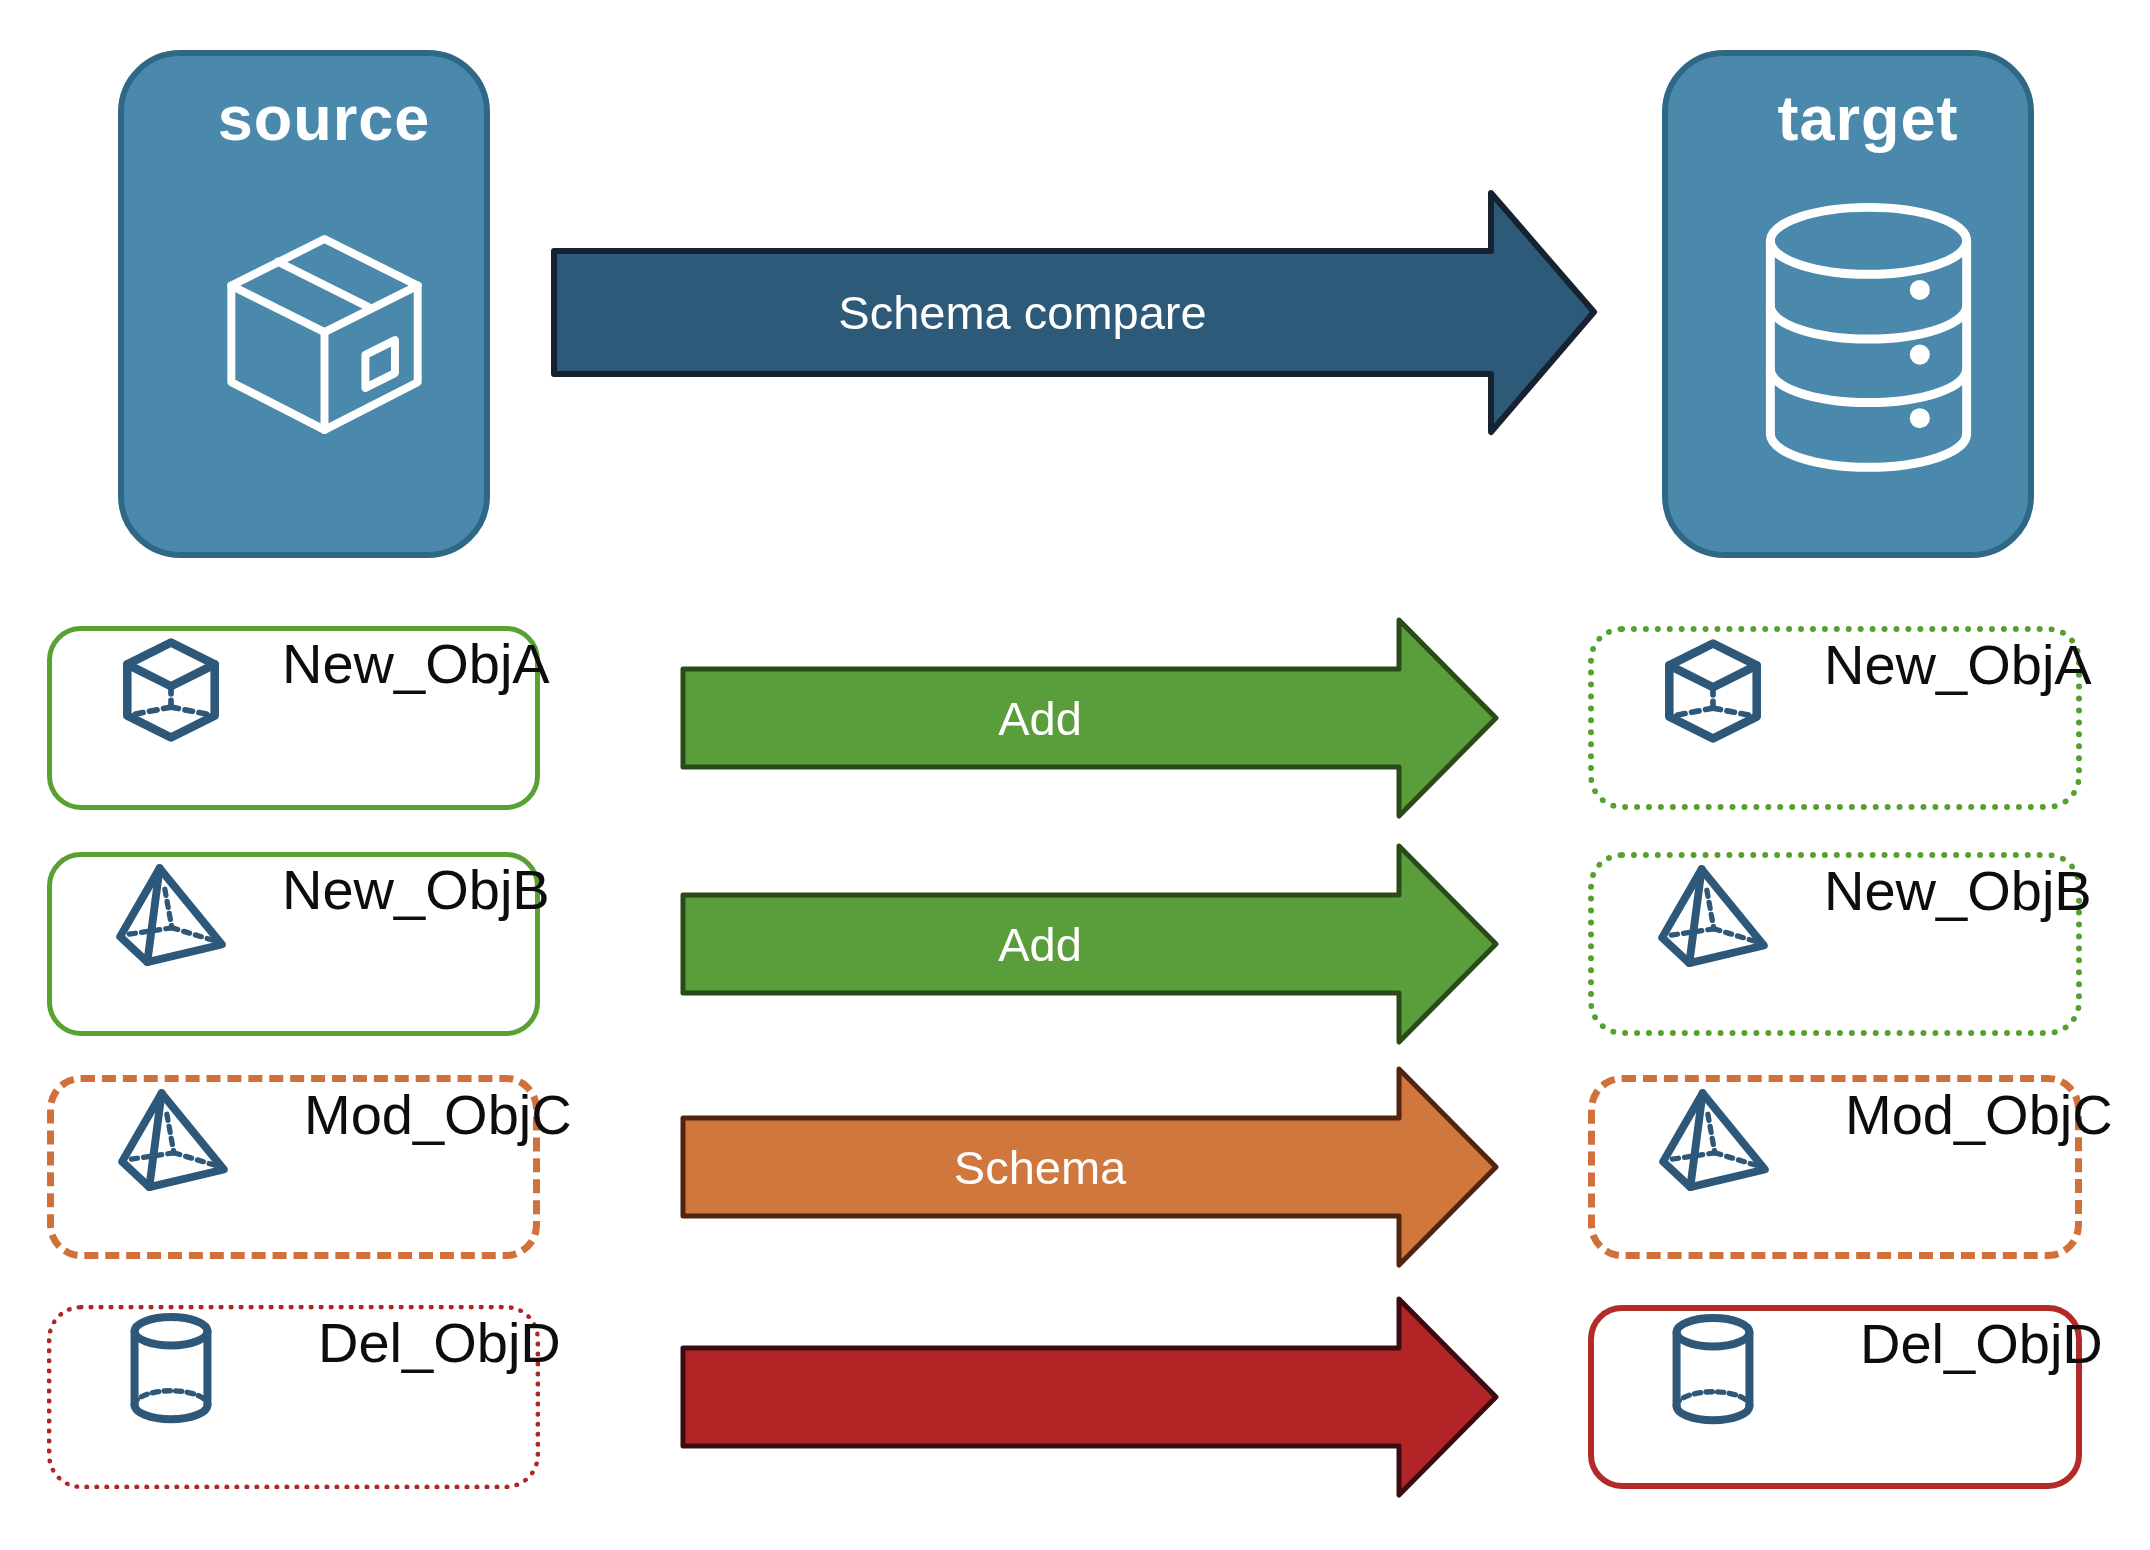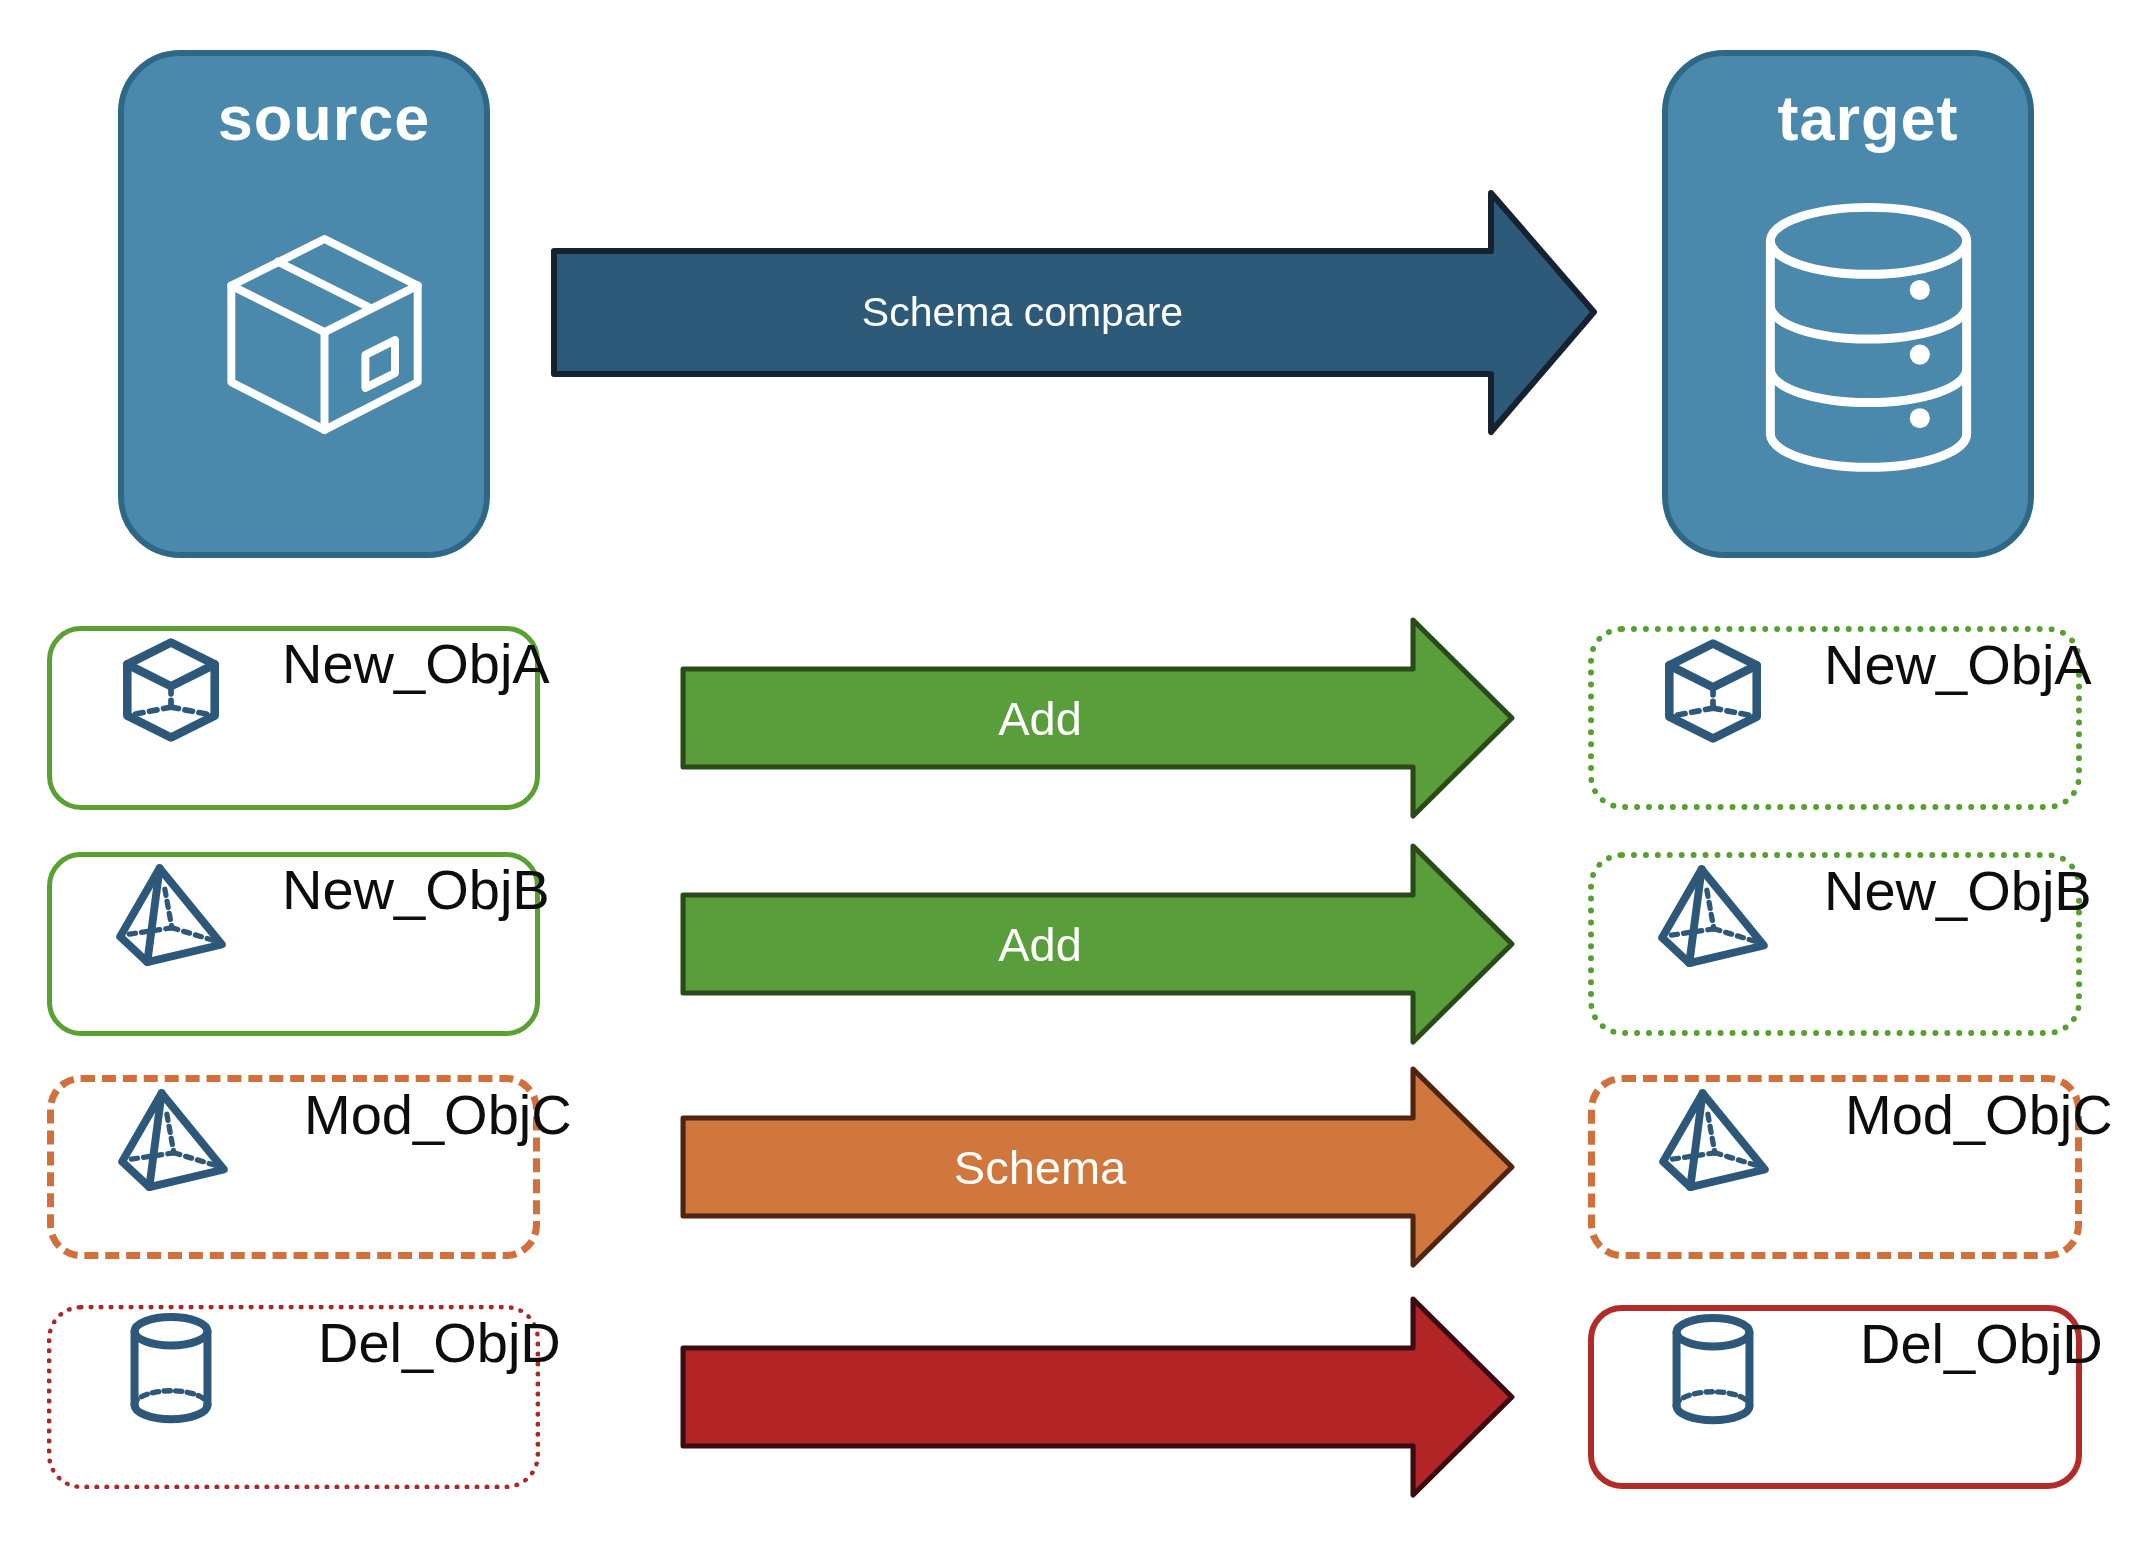--- a/index.html
+++ b/index.html
@@ -18,25 +18,25 @@
   #target-box{left:1662px;top:50px;}
   .ep-label{color:#ffffff;font-weight:bold;font-size:63px;margin-top:26px;letter-spacing:1px;}
   .ep-icon{flex:1;display:flex;align-items:center;justify-content:center;width:100%;padding-bottom:28px;box-sizing:border-box;}
 
   
   .compare-arrow{position:absolute;left:550px;top:185px;width:1050px;height:255px;overflow:visible;}
   .compare-arrow polygon{fill:#2E5A7A;stroke:#16222F;stroke-width:6;stroke-linejoin:round;}
   .compare-label{
     position:absolute;left:550px;top:250px;width:945px;height:125px;
     display:flex;align-items:center;justify-content:center;
-    color:#ffffff;font-size:41px;
-  }
-
-  
-  .row-arrow{position:absolute;left:680px;width:820px;height:212px;padding-left:16px;}
+    color:#ffffff;font-size:47px;
+  }
+
+  
+  .row-arrow{position:absolute;left:680px;width:820px;height:212px;}
   .row-arrow svg{position:absolute;left:0;top:0;width:100%;height:100%;overflow:visible;}
   .row-arrow polygon{stroke-width:5;stroke-linejoin:round;}
   .row-arrow.add polygon{fill:#599E3A;stroke:#2B4A19;}
   .row-arrow.update polygon{fill:#D0773E;stroke:#4F2410;}
   .row-arrow.delete polygon{fill:#B22425;stroke:#3A0C12;}
   .row-arrow .arrow-label{
     position:absolute;left:0;top:56px;width:720px;height:100px;
     display:flex;align-items:center;justify-content:center;
     color:#ffffff;font-size:47px;
   }

